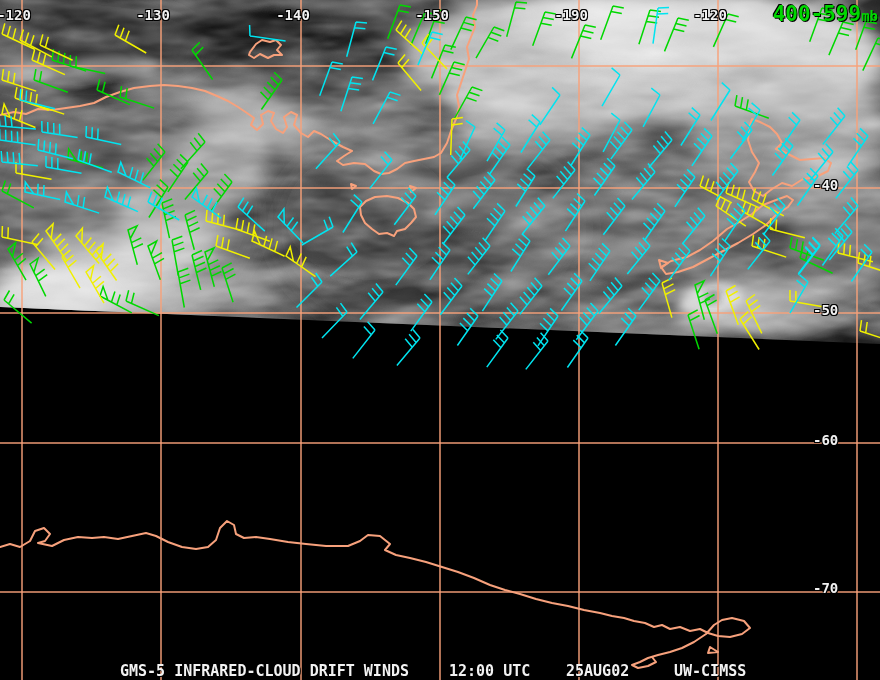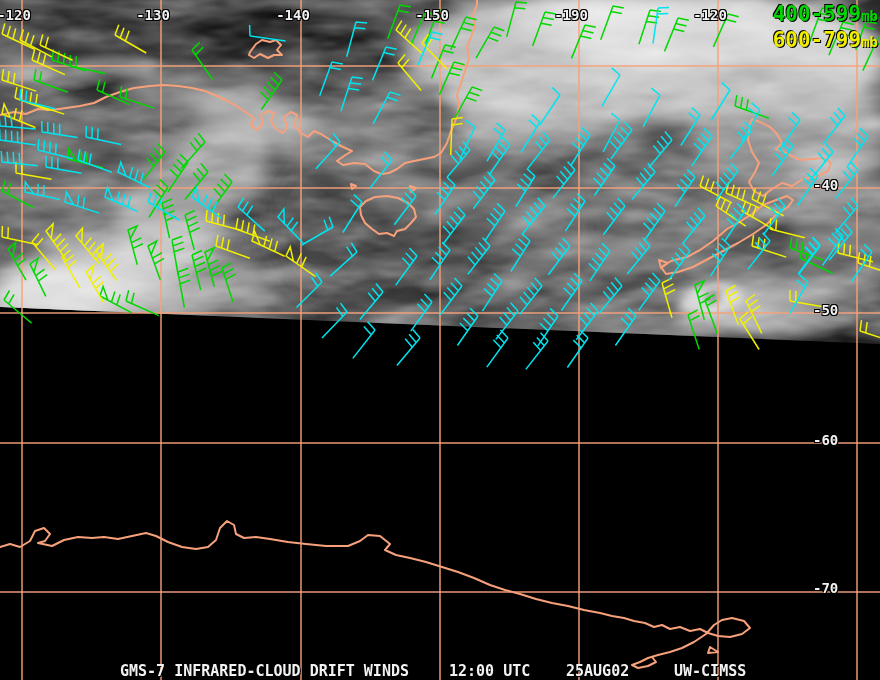--- a/index.html
+++ b/index.html
@@ -346,20 +346,19 @@
     </div>
   <div id="lat-labels">
       <span class="maplabel latlabel" style="left: 813px; top: 177px;">-40</span>
       <span class="maplabel latlabel" style="left: 813px; top: 302px;">-50</span>
       <span class="maplabel latlabel" style="left: 813px; top: 432px;">-60</span>
       <span class="maplabel latlabel" style="left: 813px; top: 580px;">-70</span>
     </div>
 
   <div class="legend">
     <div class="legend-row" style="color: rgb(0, 216, 0);"><span class="range">400-599</span><span class="unit">mb</span></div>
-    <div class="legend-row" style="color: rgb(240, 240, 0);"><span class="range">600-799</span><span class="unit">mb</span></div>
   </div>
 
-  <span class="caption cap-0">GMS-7 INFRARED-CLOUD DRIFT WINDS</span>
+  <span class="caption cap-0">GMS-5 INFRARED-CLOUD DRIFT WINDS</span>
   <span class="caption cap-1">12:00 UTC</span>
   <span class="caption cap-2">25AUG02</span>
   <span class="caption cap-3">UW-CIMSS</span>
 </div>
 
 </body></html>

